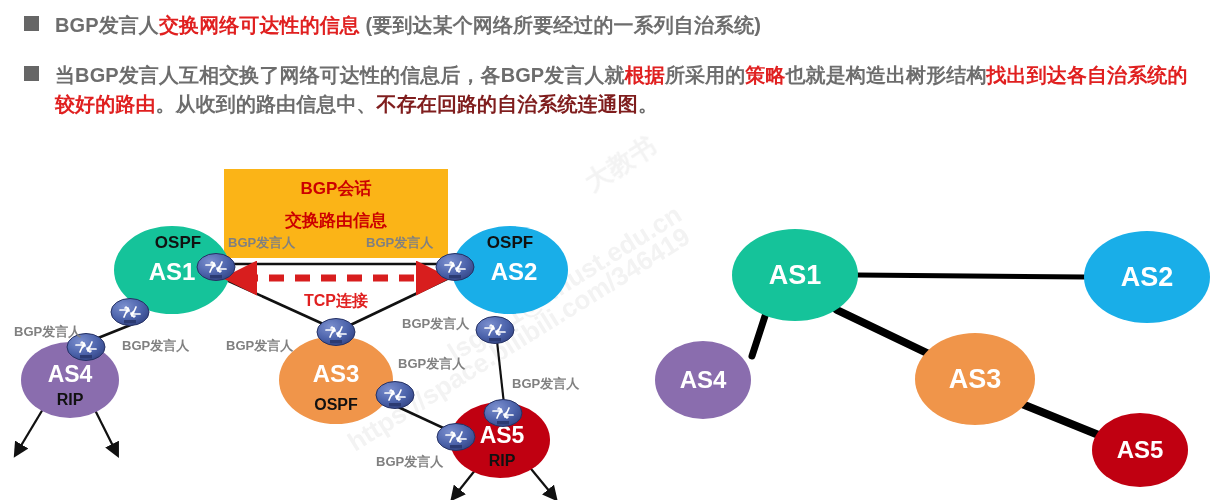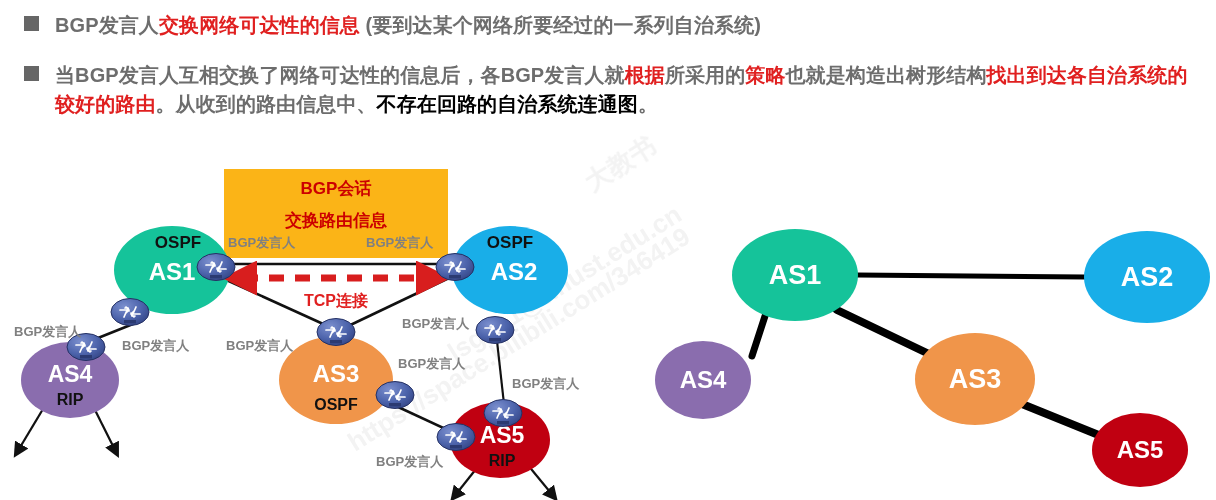--- a/index.html
+++ b/index.html
@@ -40,21 +40,21 @@
   }
   .bullet-text {
     font-size: 20px;
     font-weight: bold;
     color: #6d6d6d;
     line-height: 29px;
     letter-spacing: 0.1px;
     white-space: pre-wrap;
   }
   .hl-red   { color: #e02020; }
-  .hl-dark  { color: #000000; }
+  .hl-dark  { color: #7f1d1d; }
 
   
   #diagram {
     position: absolute;
     left: 0; top: 132px;
     width: 1216px;
     height: 368px;
   }
   #diagram svg { display: block; }
 

